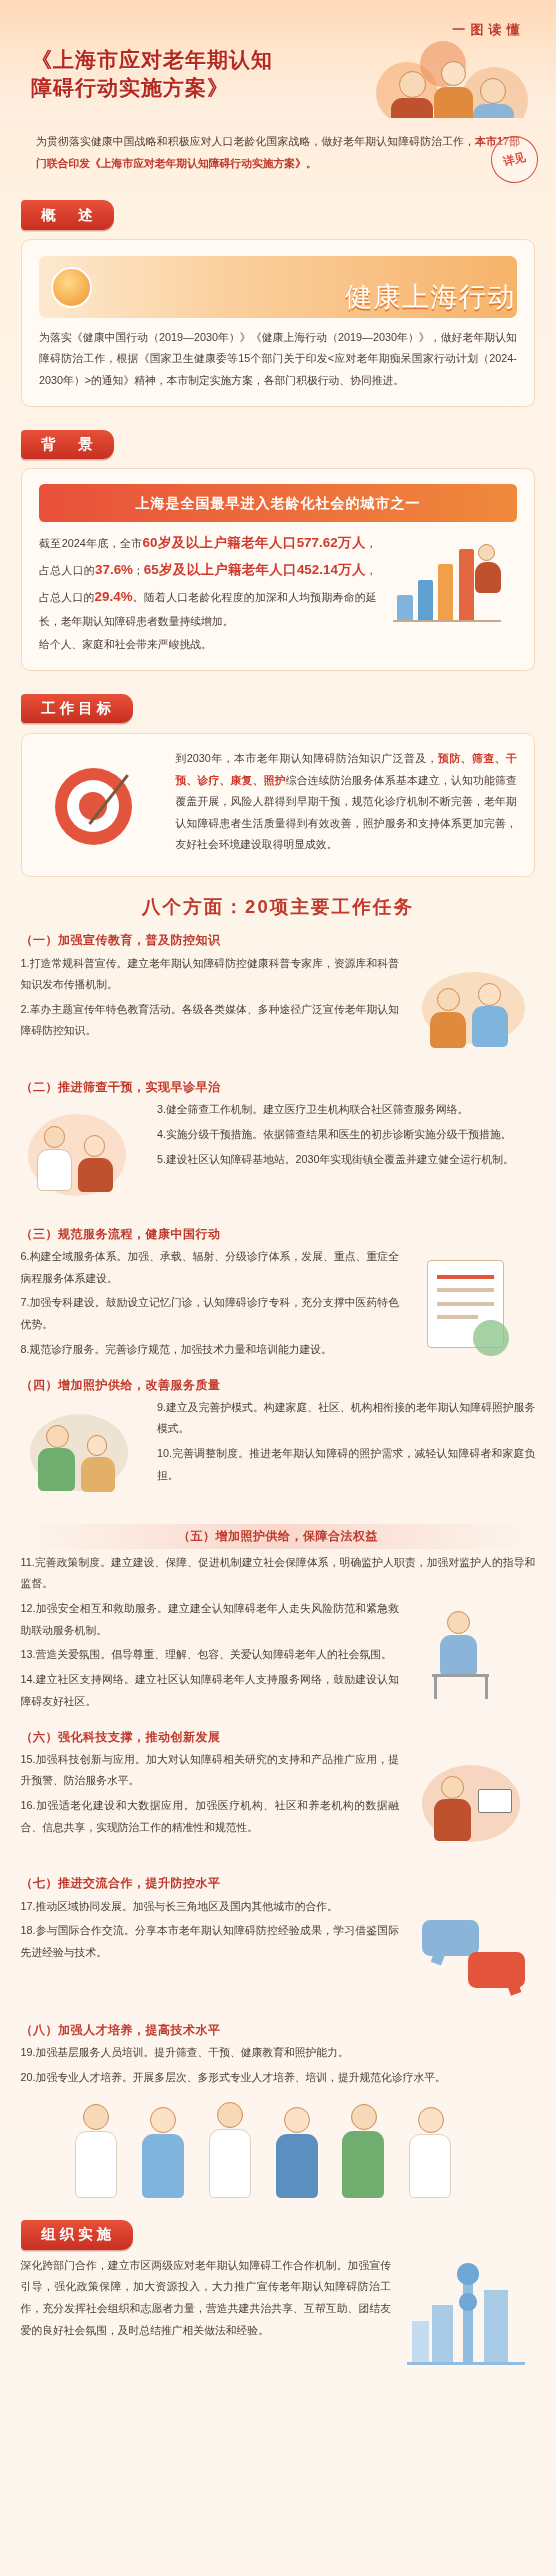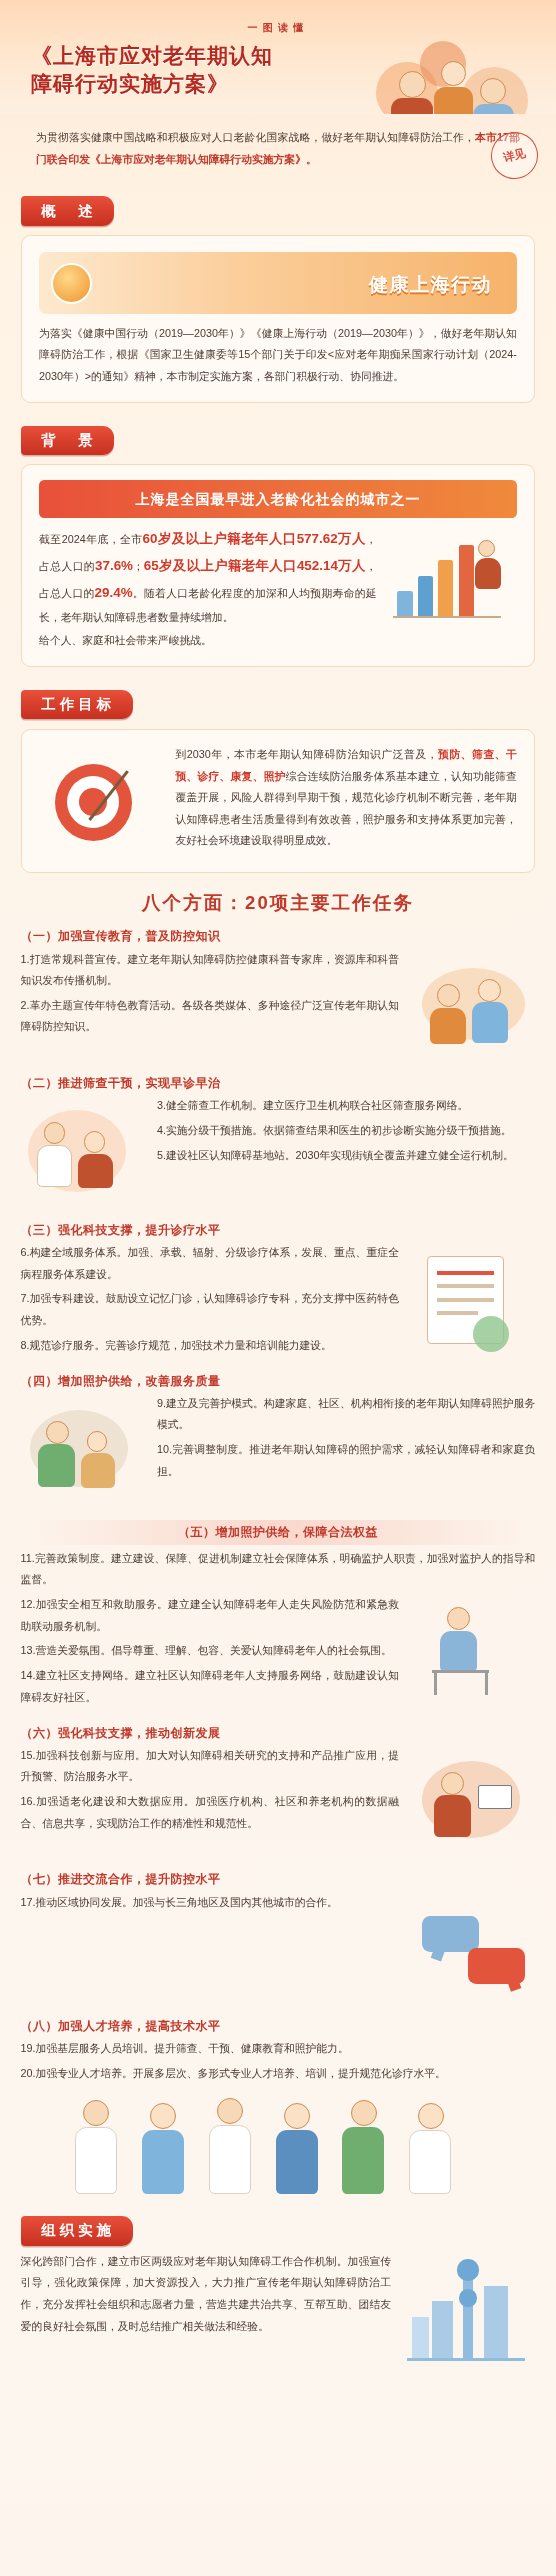--- a/index.html
+++ b/index.html
@@ -19,22 +19,22 @@
   }
 
   
   .hero {
     position: relative;
     padding: 20.6px 31px 15.5px 31px;
     background: linear-gradient(180deg,#ffd9b8 0%, #ffe6cd 45%, #fdf0e2 100%);
     overflow: hidden;
   }
   .hero-kicker {
-    text-align: center;
-    font-size: 10px;
+    text-align: right;
+    font-size: 13px;
     letter-spacing: 5.2px;
     color: #c0392b;
     margin-bottom: 7.2px;
     font-weight: bold;
   }
   .hero-title {
     text-align: left;
     font-size: 21px;
     line-height: 1.35;
     font-weight: bold;
@@ -110,22 +110,22 @@
   
   .overview-banner {
     height: 62px;
     margin: 2.1px 0 8.2px 0;
     border-radius: 7.2px;
     background: linear-gradient(90deg,#fde9cf 0%, #fbcf9d 40%, #f6b36a 100%);
     position: relative;
     overflow:hidden;
   }
   .ob-text {
-    position:absolute; right: 25px; top: 13.4px;
-    font-size: 19px; font-weight: bold; color:#ffffff;
+    position:absolute; right: 1px; top: 13.4px;
+    font-size: 27px; font-weight: normal; color:#ffffff;
     text-shadow: 0 1.5px 0 #e07b2d;
     letter-spacing: 1.5px;
   }
   .ob-logo {
     position:absolute; left: 12.4px; top: 10.3px;
     width: 41px; height: 41px; border-radius:50%;
     background: radial-gradient(circle at 40% 35%, #ffd98a, #f0932b);
     border: 2.1px solid #fff;
   }
 
@@ -310,21 +310,21 @@
       <div class="body" style="left:16.5px;top:46px;width:35px;height:42px;background:#ffffff;border:1px solid #d8c2a8;"></div>
       <div class="head" style="left:63px;top:32px;width:21.6px;height:21.6px;background:#fbe2c6;border:1.5px solid #cf8b52;"></div>
       <div class="body" style="left:57px;top:55px;width:35px;height:34px;background:#c0512f;"></div>
     </div>
     <p>3.健全筛查工作机制。建立医疗卫生机构联合社区筛查服务网络。</p>
     <p>4.实施分级干预措施。依据筛查结果和医生的初步诊断实施分级干预措施。</p>
     <p>5.建设社区认知障碍基地站。2030年实现街镇全覆盖并建立健全运行机制。</p>
   </div>
 
   
-  <div class="task-title">（三）强化科技支撑，提升诊疗水平</div>
+  <div class="task-title">（三）规范服务流程，健康中国行动</div>
   <div class="task-body clearfix">
     <div class="illus">
       <div style="position:absolute;left:15.5px;top:9.3px;width:77px;height:88px;background:#fff;border:1.5px solid #d9b894;border-radius:4.1px;"></div>
       <div style="position:absolute;left:26px;top:25px;width:57px;height:4.1px;background:#e2543c;"></div>
       <div style="position:absolute;left:26px;top:38px;width:57px;height:4.1px;background:#d8c2a8;"></div>
       <div style="position:absolute;left:26px;top:52px;width:57px;height:4.1px;background:#d8c2a8;"></div>
       <div style="position:absolute;left:26px;top:65px;width:41px;height:4.1px;background:#d8c2a8;"></div>
       <div style="position:absolute;left:62px;top:70px;width:36px;height:36px;border-radius:50%;background:#8fc68f;opacity:.8;"></div>
     </div>
     <p>6.构建全域服务体系。加强、承载、辐射、分级诊疗体系，发展、重点、重症全病程服务体系建设。</p>
@@ -378,20 +378,21 @@
   
   <div class="task-title">（七）推进交流合作，提升防控水平</div>
   <div class="task-body clearfix">
     <div class="illus">
       <div style="position:absolute;left:10.3px;top:20.6px;width:57px;height:36px;background:#8ab4d8;border-radius:8.2px;"></div>
       <div style="position:absolute;left:20.6px;top:54px;width:11.3px;height:10.3px;background:#8ab4d8;transform:rotate(20deg);"></div>
       <div style="position:absolute;left:57px;top:52px;width:57px;height:36px;background:#e2543c;border-radius:8.2px;"></div>
       <div style="position:absolute;left:98px;top:84px;width:11.3px;height:10.3px;background:#e2543c;transform:rotate(-20deg);"></div>
     </div>
     <p>17.推动区域协同发展。加强与长三角地区及国内其他城市的合作。</p>
+    <p>18.参与国际合作交流。分享本市老年期认知障碍防控经验成果，学习借鉴国际先进经验与技术。</p>
   </div>
 
   
   <div class="task-title">（八）加强人才培养，提高技术水平</div>
   <div class="task-body clearfix">
     <p>19.加强基层服务人员培训。提升筛查、干预、健康教育和照护能力。</p>
     <p>20.加强专业人才培养。开展多层次、多形式专业人才培养、培训，提升规范化诊疗水平。</p>
     <div style="height:113px;position:relative;margin-top:8.2px;">
       <div class="head" style="left:62px;top:7.2px;width:26px;height:26px;background:#f7d9b8;border:1.5px solid #cf8b52;"></div>
       <div class="body" style="left:54px;top:34px;width:42px;height:67px;background:#ffffff;border:1px solid #dcd2c4;"></div>

